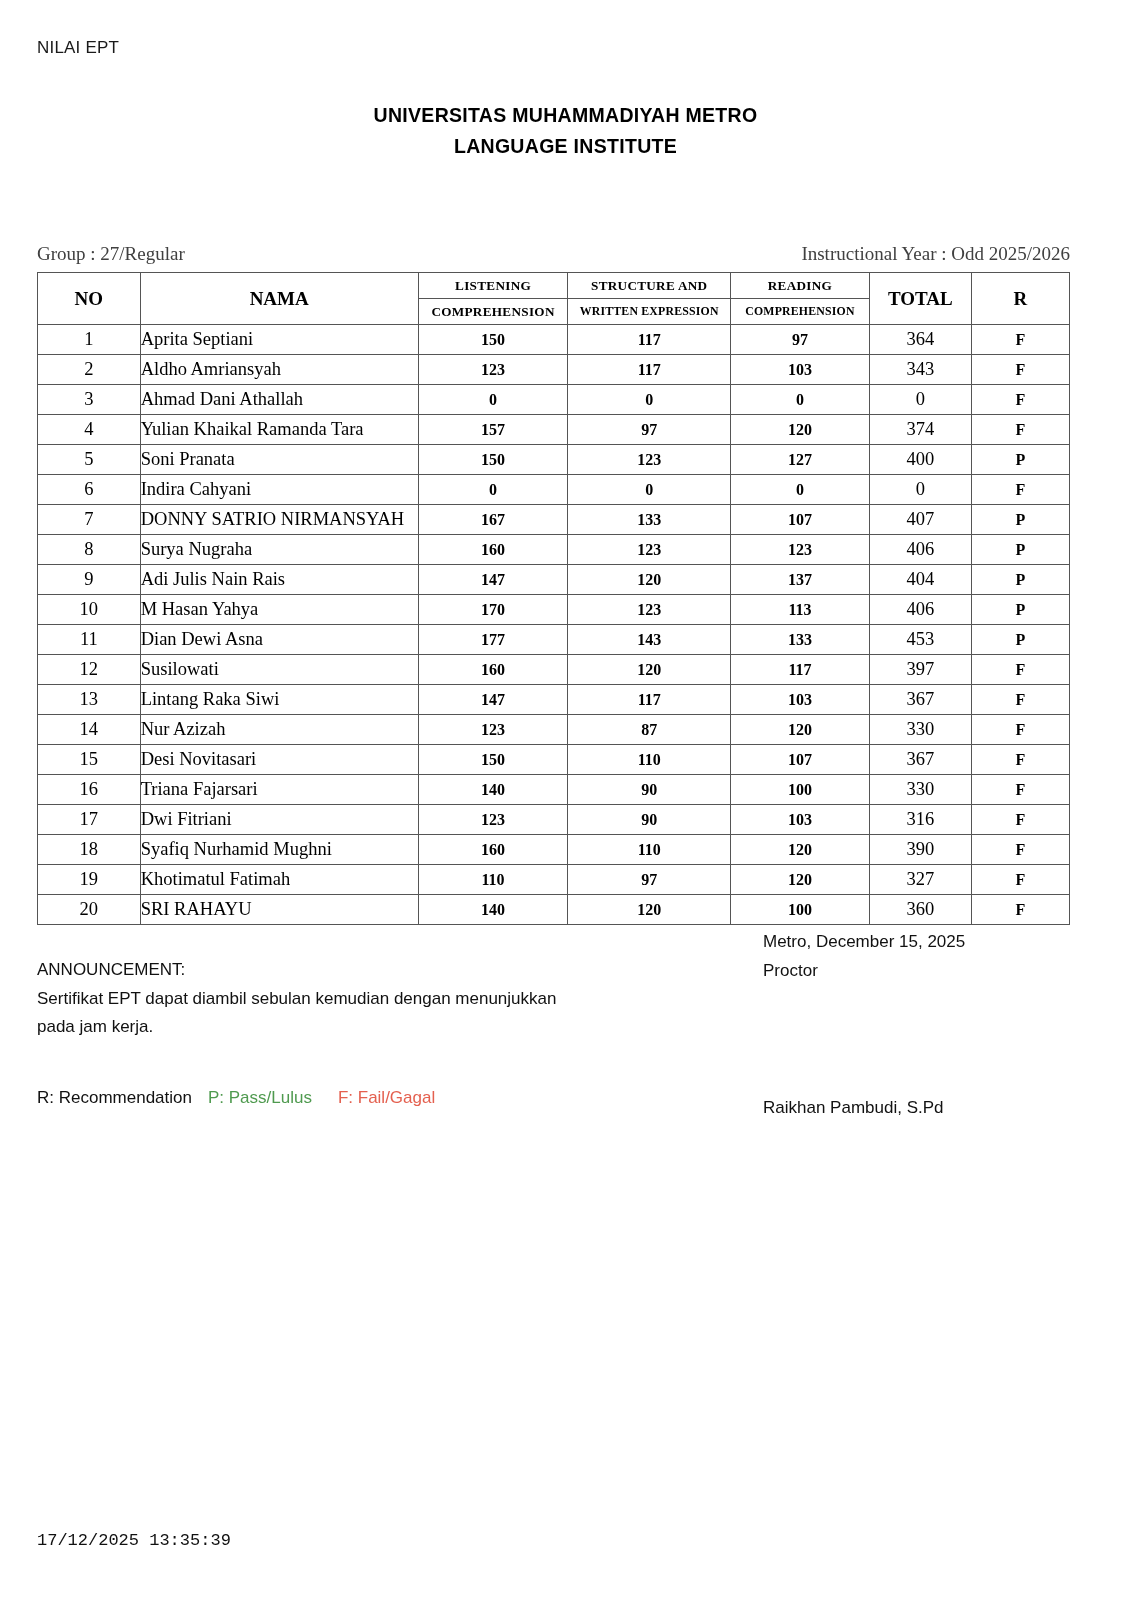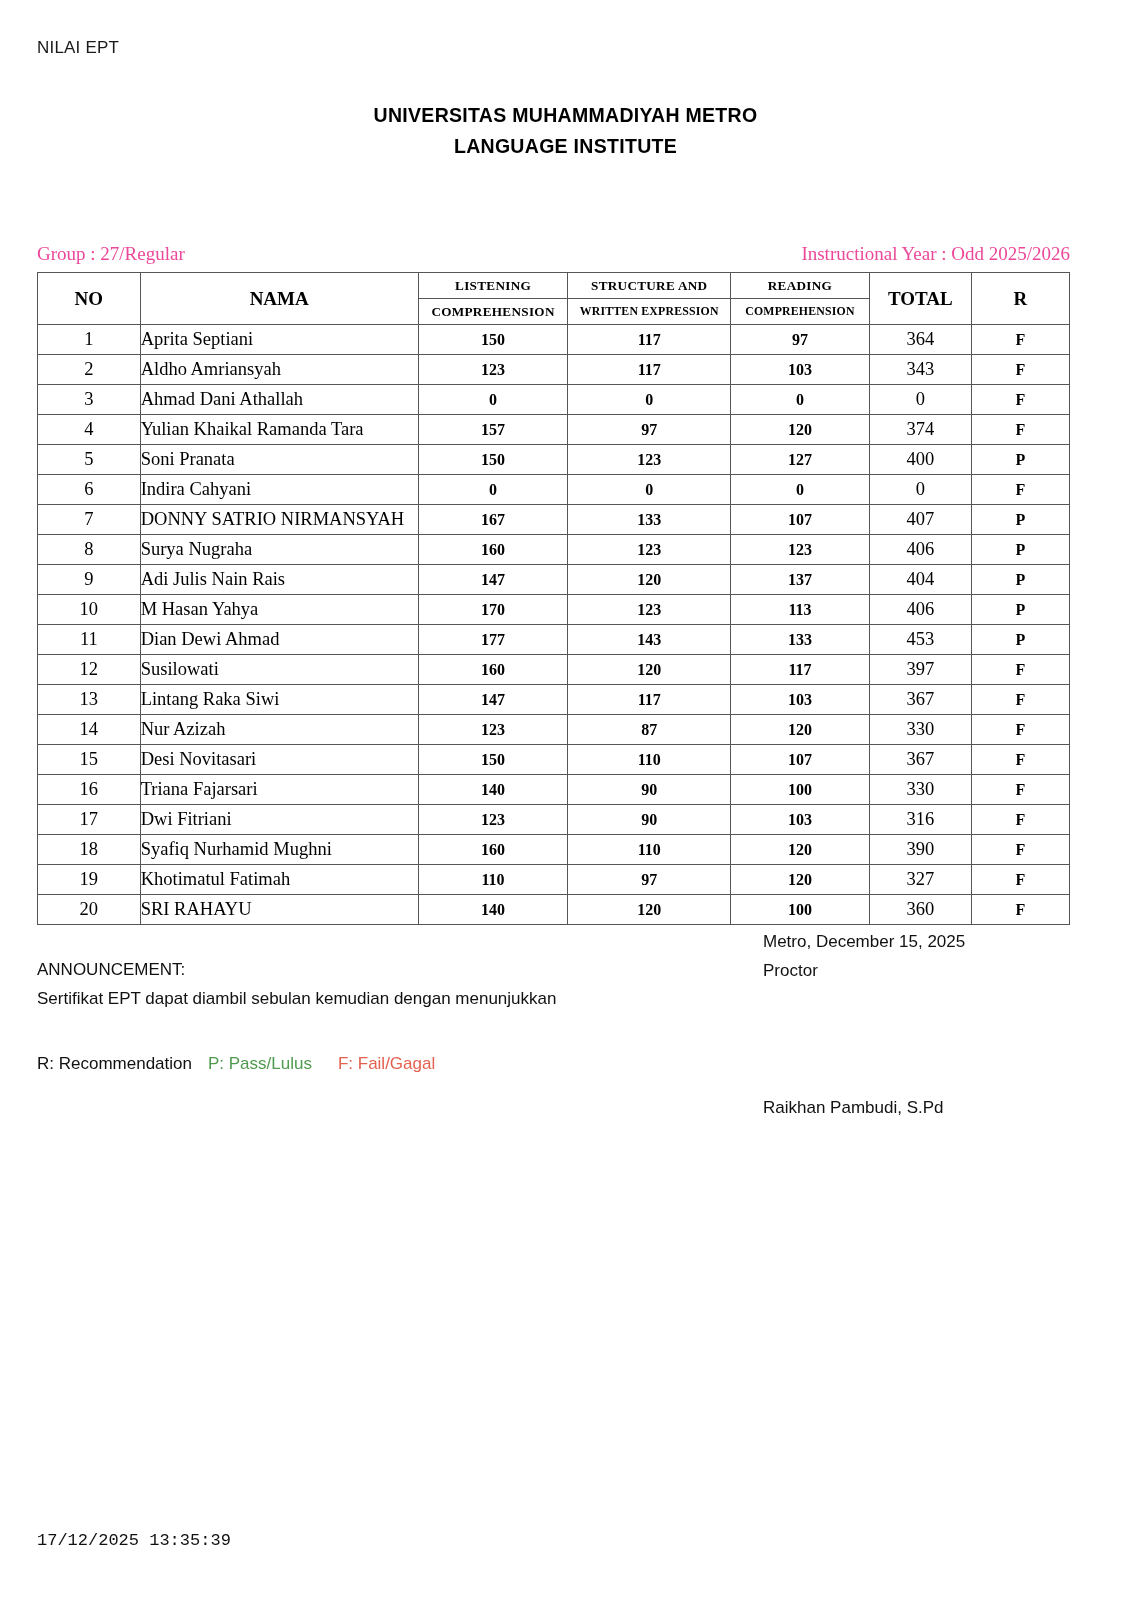--- a/index.html
+++ b/index.html
@@ -46,21 +46,21 @@
   
   #meta-row {
     position: absolute;
     left: 37px;
     top: 243px;
     width: 1033px;
     display: flex;
     justify-content: space-between;
     font-family: "Liberation Serif", serif;
     font-size: 19px;
-    color: #ec4899;
+    color: #404040;
   }
 
   
   #scores-table {
     position: absolute;
     left: 37px;
     top: 272px;
     width: 1033px;
     border-collapse: collapse;
     table-layout: fixed;
@@ -128,21 +128,21 @@
     font-family: "Liberation Sans", sans-serif;
     font-size: 17px;
     line-height: 28.5px;
     color: #111;
   }
   #announce .ann-line { white-space: nowrap; }
 
   #legend {
     position: absolute;
     left: 37px;
-    top: 1054px;
+    top: 1088px;
     font-family: "Liberation Sans", sans-serif;
     font-size: 17px;
     color: #111;
     white-space: nowrap;
   }
   #legend .lg-pass { color: #4f9a4f; margin-left: 16px; }
   #legend .lg-fail { color: #e4604f; margin-left: 26px; }
 
   #signature {
     position: absolute;
@@ -300,21 +300,21 @@
         <td class="cell-no">10</td>
         <td class="cell-nama">M Hasan Yahya</td>
         <td class="cell-score">170</td>
         <td class="cell-score">123</td>
         <td class="cell-score">113</td>
         <td class="cell-total">406</td>
         <td class="cell-r r-P">P</td>
       </tr>
       <tr>
         <td class="cell-no">11</td>
-        <td class="cell-nama">Dian Dewi Ahmad</td>
+        <td class="cell-nama">Dian Dewi Asna</td>
         <td class="cell-score">177</td>
         <td class="cell-score">143</td>
         <td class="cell-score">133</td>
         <td class="cell-total">453</td>
         <td class="cell-r r-P">P</td>
       </tr>
       <tr>
         <td class="cell-no">12</td>
         <td class="cell-nama">Susilowati</td>
         <td class="cell-score">160</td>
@@ -394,20 +394,21 @@
         <td class="cell-score">100</td>
         <td class="cell-total">360</td>
         <td class="cell-r r-F">F</td>
       </tr>
     </tbody>
 </table>
 
 <div id="announce">
   <div class="ann-line">ANNOUNCEMENT:</div>
   <div class="ann-line">Sertifikat EPT dapat diambil sebulan kemudian dengan menunjukkan</div>
+  <div class="ann-line">pada jam kerja.</div>
 </div>
 
 <div id="legend">
   <span>R: Recommendation</span><span class="lg-pass">P: Pass/Lulus</span><span class="lg-fail">F: Fail/Gagal</span>
 </div>
 
 <div id="signature">
   <div>Metro, December 15, 2025</div>
   <div>Proctor</div>
 </div>

